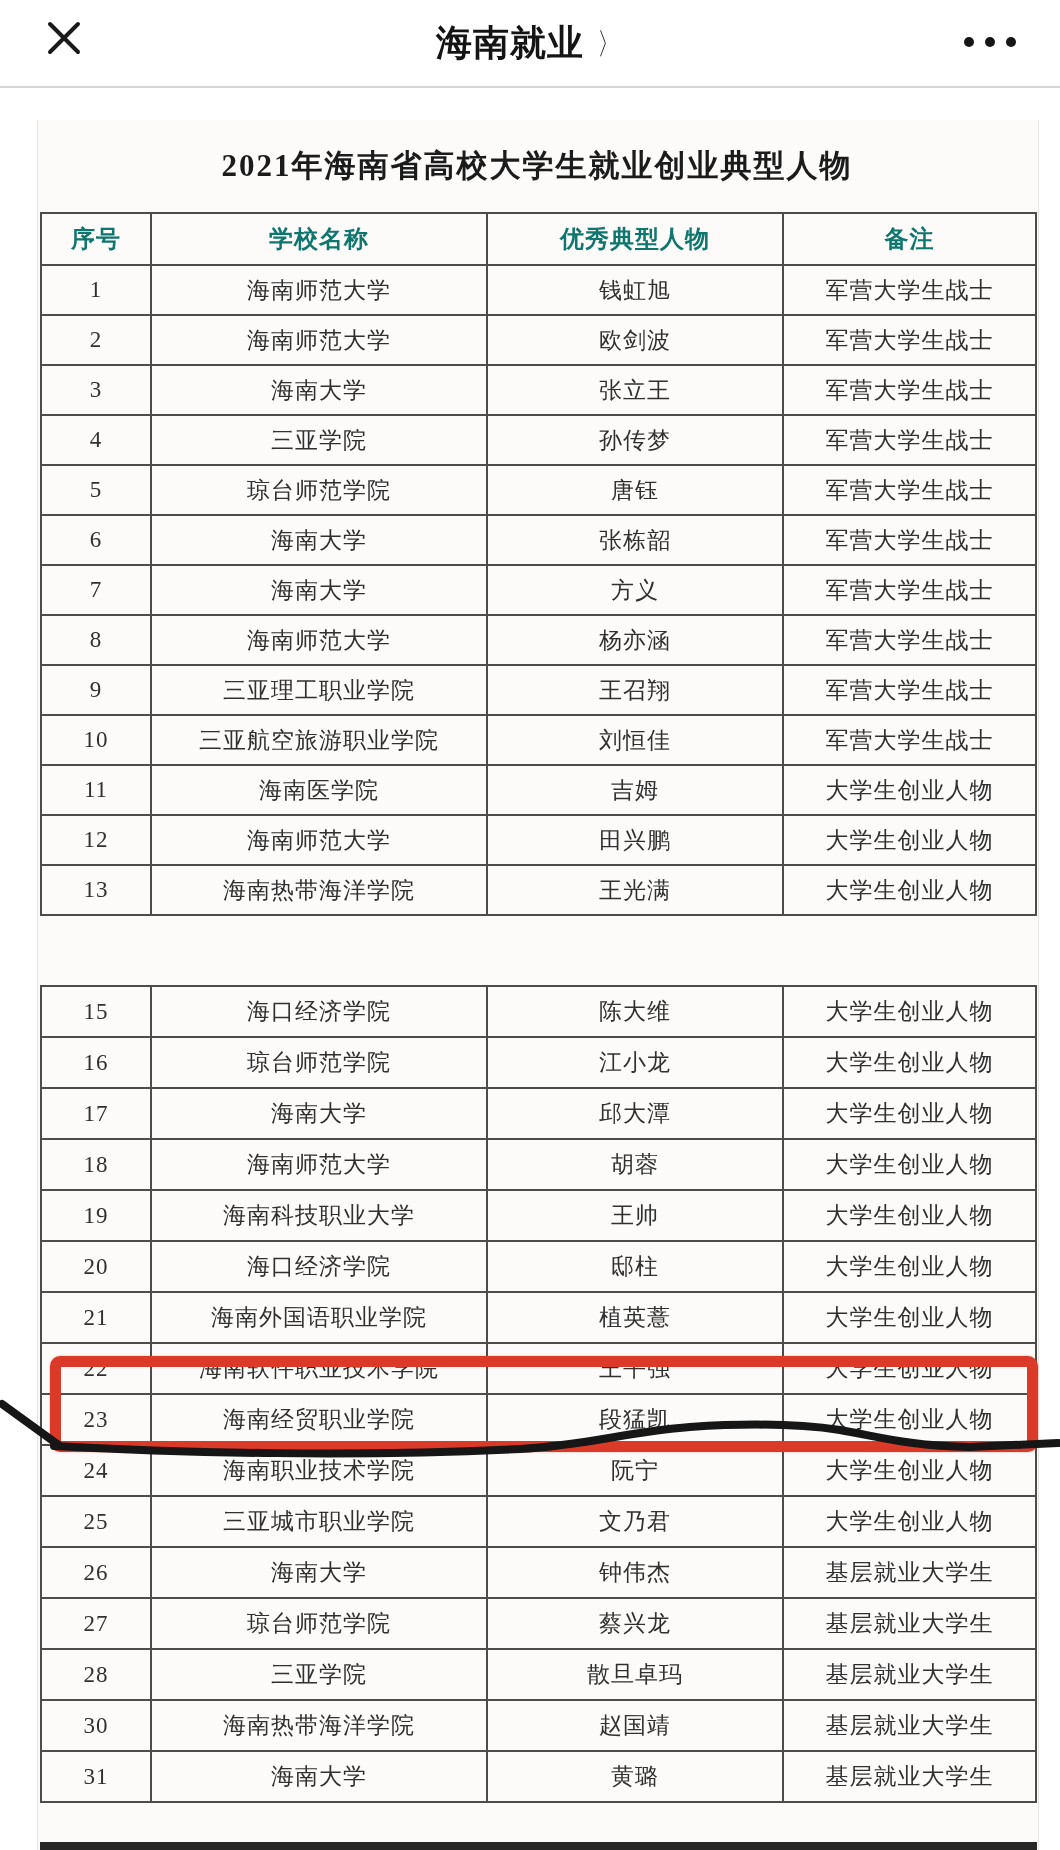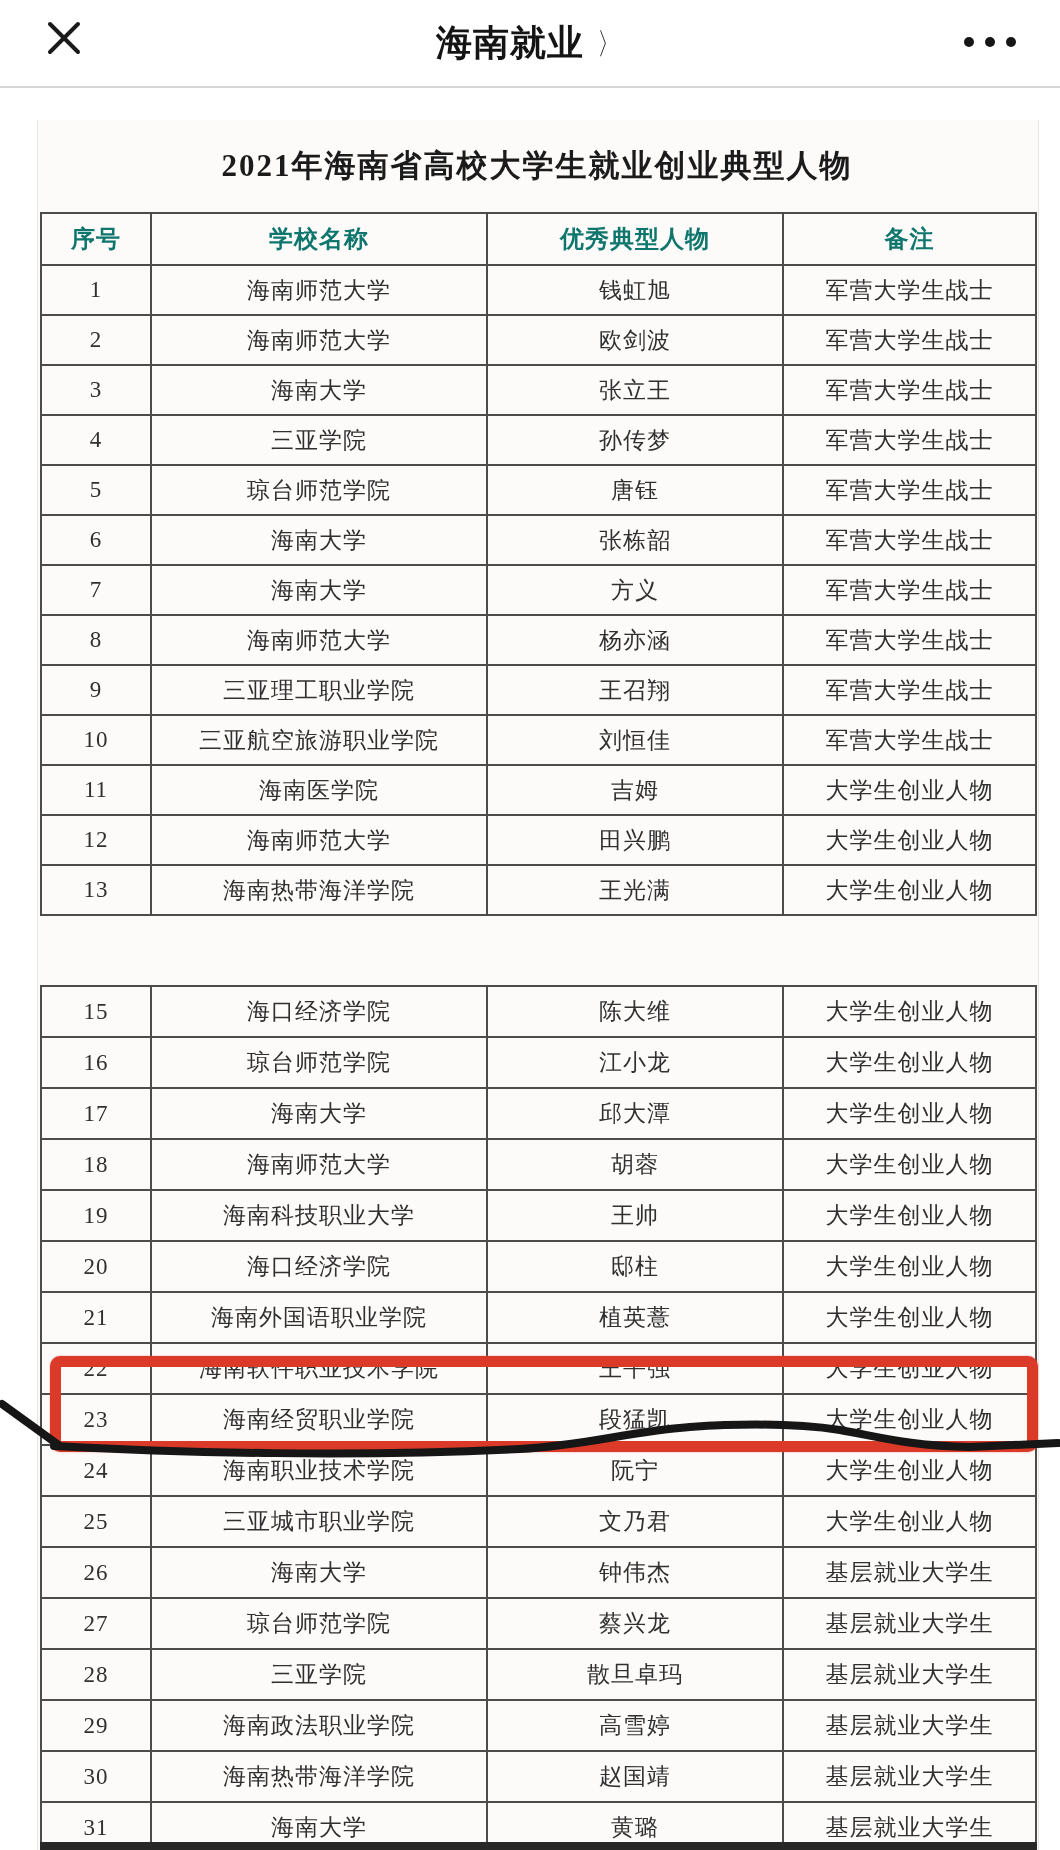--- a/index.html
+++ b/index.html
@@ -296,26 +296,20 @@
         <td>蔡兴龙</td>
         <td>基层就业大学生</td>
       </tr>
       <tr>
         <td>28</td>
         <td>三亚学院</td>
         <td>散旦卓玛</td>
         <td>基层就业大学生</td>
       </tr>
       <tr>
-        <td>29</td>
-        <td>海南政法职业学院</td>
-        <td>高雪婷</td>
-        <td>基层就业大学生</td>
-      </tr>
-      <tr>
         <td>30</td>
         <td>海南热带海洋学院</td>
         <td>赵国靖</td>
         <td>基层就业大学生</td>
       </tr>
       <tr>
         <td>31</td>
         <td>海南大学</td>
         <td>黄璐</td>
         <td>基层就业大学生</td>

